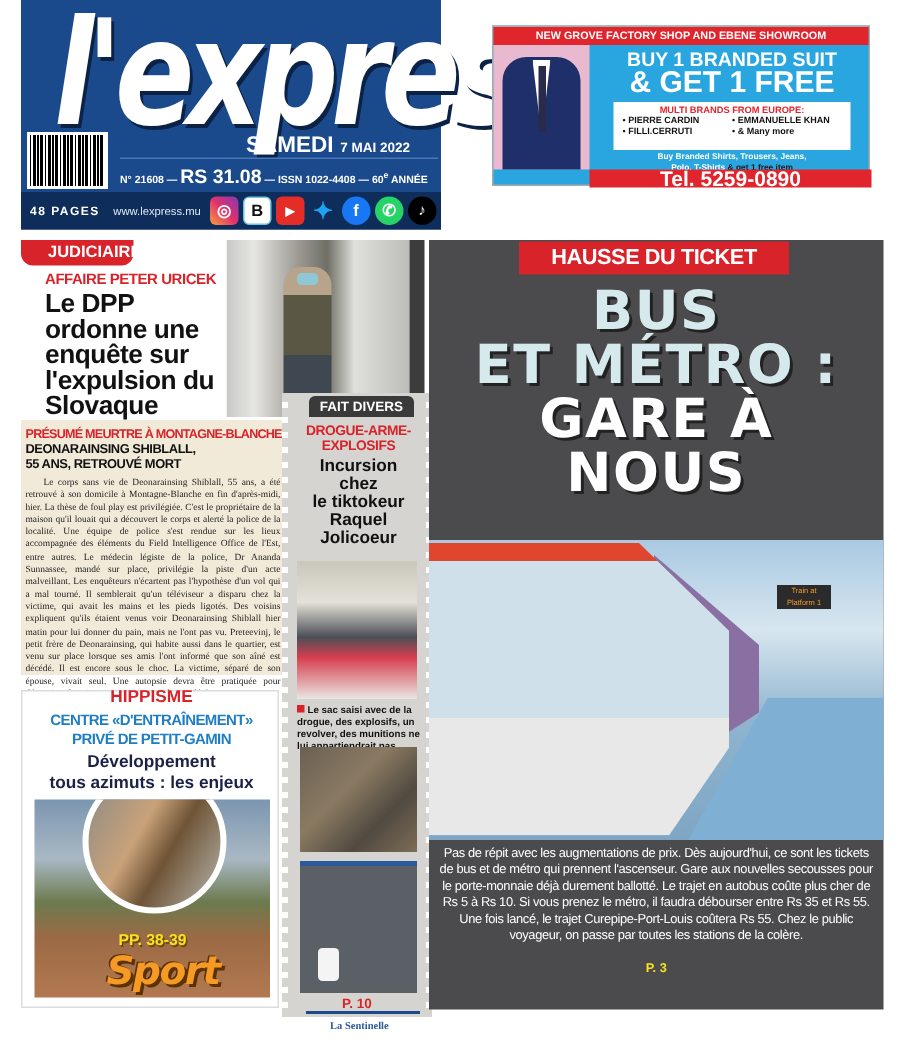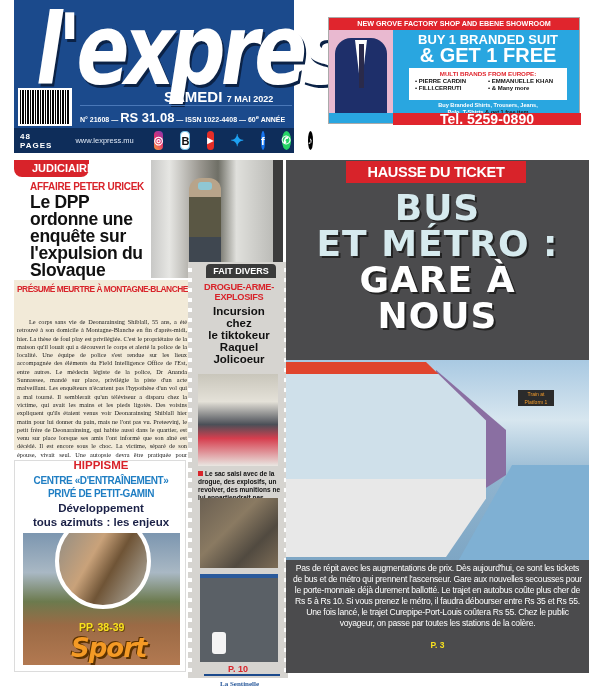--- a/index.html
+++ b/index.html
@@ -9,21 +9,21 @@
   
   .masthead { position: absolute; left: 14px; top: 0; width: 280px; height: 153px; background: #1b4a8c; }
   .logo { position: absolute; left: 22px; top: -6px; font-family: "DejaVu Sans", sans-serif; font-weight: bold; font-style: italic; font-size: 78px; color: #ffffff; letter-spacing: -5px; transform: scaleY(1.25); transform-origin: top left; text-shadow: 2px 2px 0 #0b2246; }
   .barcode { position: absolute; left: 4px; top: 88px; width: 54px; height: 38px; background: repeating-linear-gradient(90deg, #000 0 1px, #fff 1px 2px, #000 2px 4px, #fff 4px 5px); border: 2px solid #fff; }
   .date-line { position: absolute; left: 150px; top: 88px; color: #fff; font-weight: bold; }
   .date-line .day { font-size: 15px; }
   .date-line .dt { font-size: 9px; }
   .issue-line { position: absolute; left: 66px; top: 110px; color: #fff; font-size: 7px; font-weight: bold; white-space: nowrap; }
   .issue-line .price { font-size: 13px; }
   .masthead-rule { position: absolute; left: 66px; top: 105px; width: 212px; height: 1px; background: #4a78b8; }
-  .social-bar { position: absolute; left: 0; top: 128px; width: 280px; height: 25px; background: #0e2d5a; display: flex; align-items: center; padding-left: 6px; gap: 17px; }
+  .social-bar { position: absolute; left: 0; top: 128px; width: 280px; height: 25px; background: #0e2d5a; display: flex; align-items: center; padding-left: 6px; gap: 3px; text-align: right; }
   .pages { font-size: 8px; color: #fff; font-weight: bold; letter-spacing: 1px; }
   .web { font-size: 7.5px; color: #dfe8f5; margin-left: 6px; margin-right: 3px; }
   .soc { width: 19px; height: 19px; border-radius: 4px; display: inline-flex; align-items: center; justify-content: center; color: #fff; font-weight: bold; font-size: 11px; }
   .soc.ig { background: linear-gradient(45deg, #f9a03b, #e1306c, #833ab4); }
   .soc.b { background: #ffffff; color: #111; border: 1px solid #6fc3e8; }
   .soc.yt { background: #e52d27; font-size: 8px; }
   .soc.tw { background: transparent; color: #1da1f2; font-size: 16px; }
   .soc.fb { background: #1877f2; border-radius: 50%; }
   .soc.wa { background: #25d366; border-radius: 50%; }
   .soc.tt { background: #000; border-radius: 50%; font-size: 10px; }
@@ -168,20 +168,24 @@
   <div class="judi-page">P. 5</div>
 </div>
 <div class="judi-photo">
   <div class="person"></div>
   <div class="mask"></div>
 </div>
 <div class="dark-strip"></div>
 
 <div class="presume">
   <div class="presume-kicker">PRÉSUMÉ MEURTRE À MONTAGNE-BLANCHE</div>
+  <div class="presume-head">
+    <div>DEONARAINSING SHIBLALL,</div>
+    <div>55 ANS, RETROUVÉ MORT</div>
+  </div>
   <div class="presume-body">Le corps sans vie de Deonarainsing Shiblall, 55 ans, a été retrouvé à son domicile à Montagne-Blanche en fin d'après-midi, hier. La thèse de foul play est privilégiée. C'est le propriétaire de la maison qu'il louait qui a découvert le corps et alerté la police de la localité. Une équipe de police s'est rendue sur les lieux accompagnée des éléments du Field Intelligence Office de l'Est, entre autres. Le médecin légiste de la police, Dr Ananda Sunnassee, mandé sur place, privilégie la piste d'un acte malveillant. Les enquêteurs n'écartent pas l'hypothèse d'un vol qui a mal tourné. Il semblerait qu'un téléviseur a disparu chez la victime, qui avait les mains et les pieds ligotés. Des voisins expliquent qu'ils étaient venus voir Deonarainsing Shiblall hier matin pour lui donner du pain, mais ne l'ont pas vu. Preteevinj, le petit frère de Deonarainsing, qui habite aussi dans le quartier, est venu sur place lorsque ses amis l'ont informé que son aîné est décédé. Il est encore sous le choc. La victime, séparé de son épouse, vivait seul. Une autopsie devra être pratiquée pour déterminer les circonstances exactes de son décès.</div>
 </div>
 
 <div class="hippisme">
   <div class="hip-tag">HIPPISME</div>
   <div class="hip-k1">CENTRE «D'ENTRAÎNEMENT»</div>
   <div class="hip-k2">PRIVÉ DE PETIT-GAMIN</div>
   <div class="hip-title">
     <div>Développement</div>
     <div>tous azimuts : les enjeux</div>

